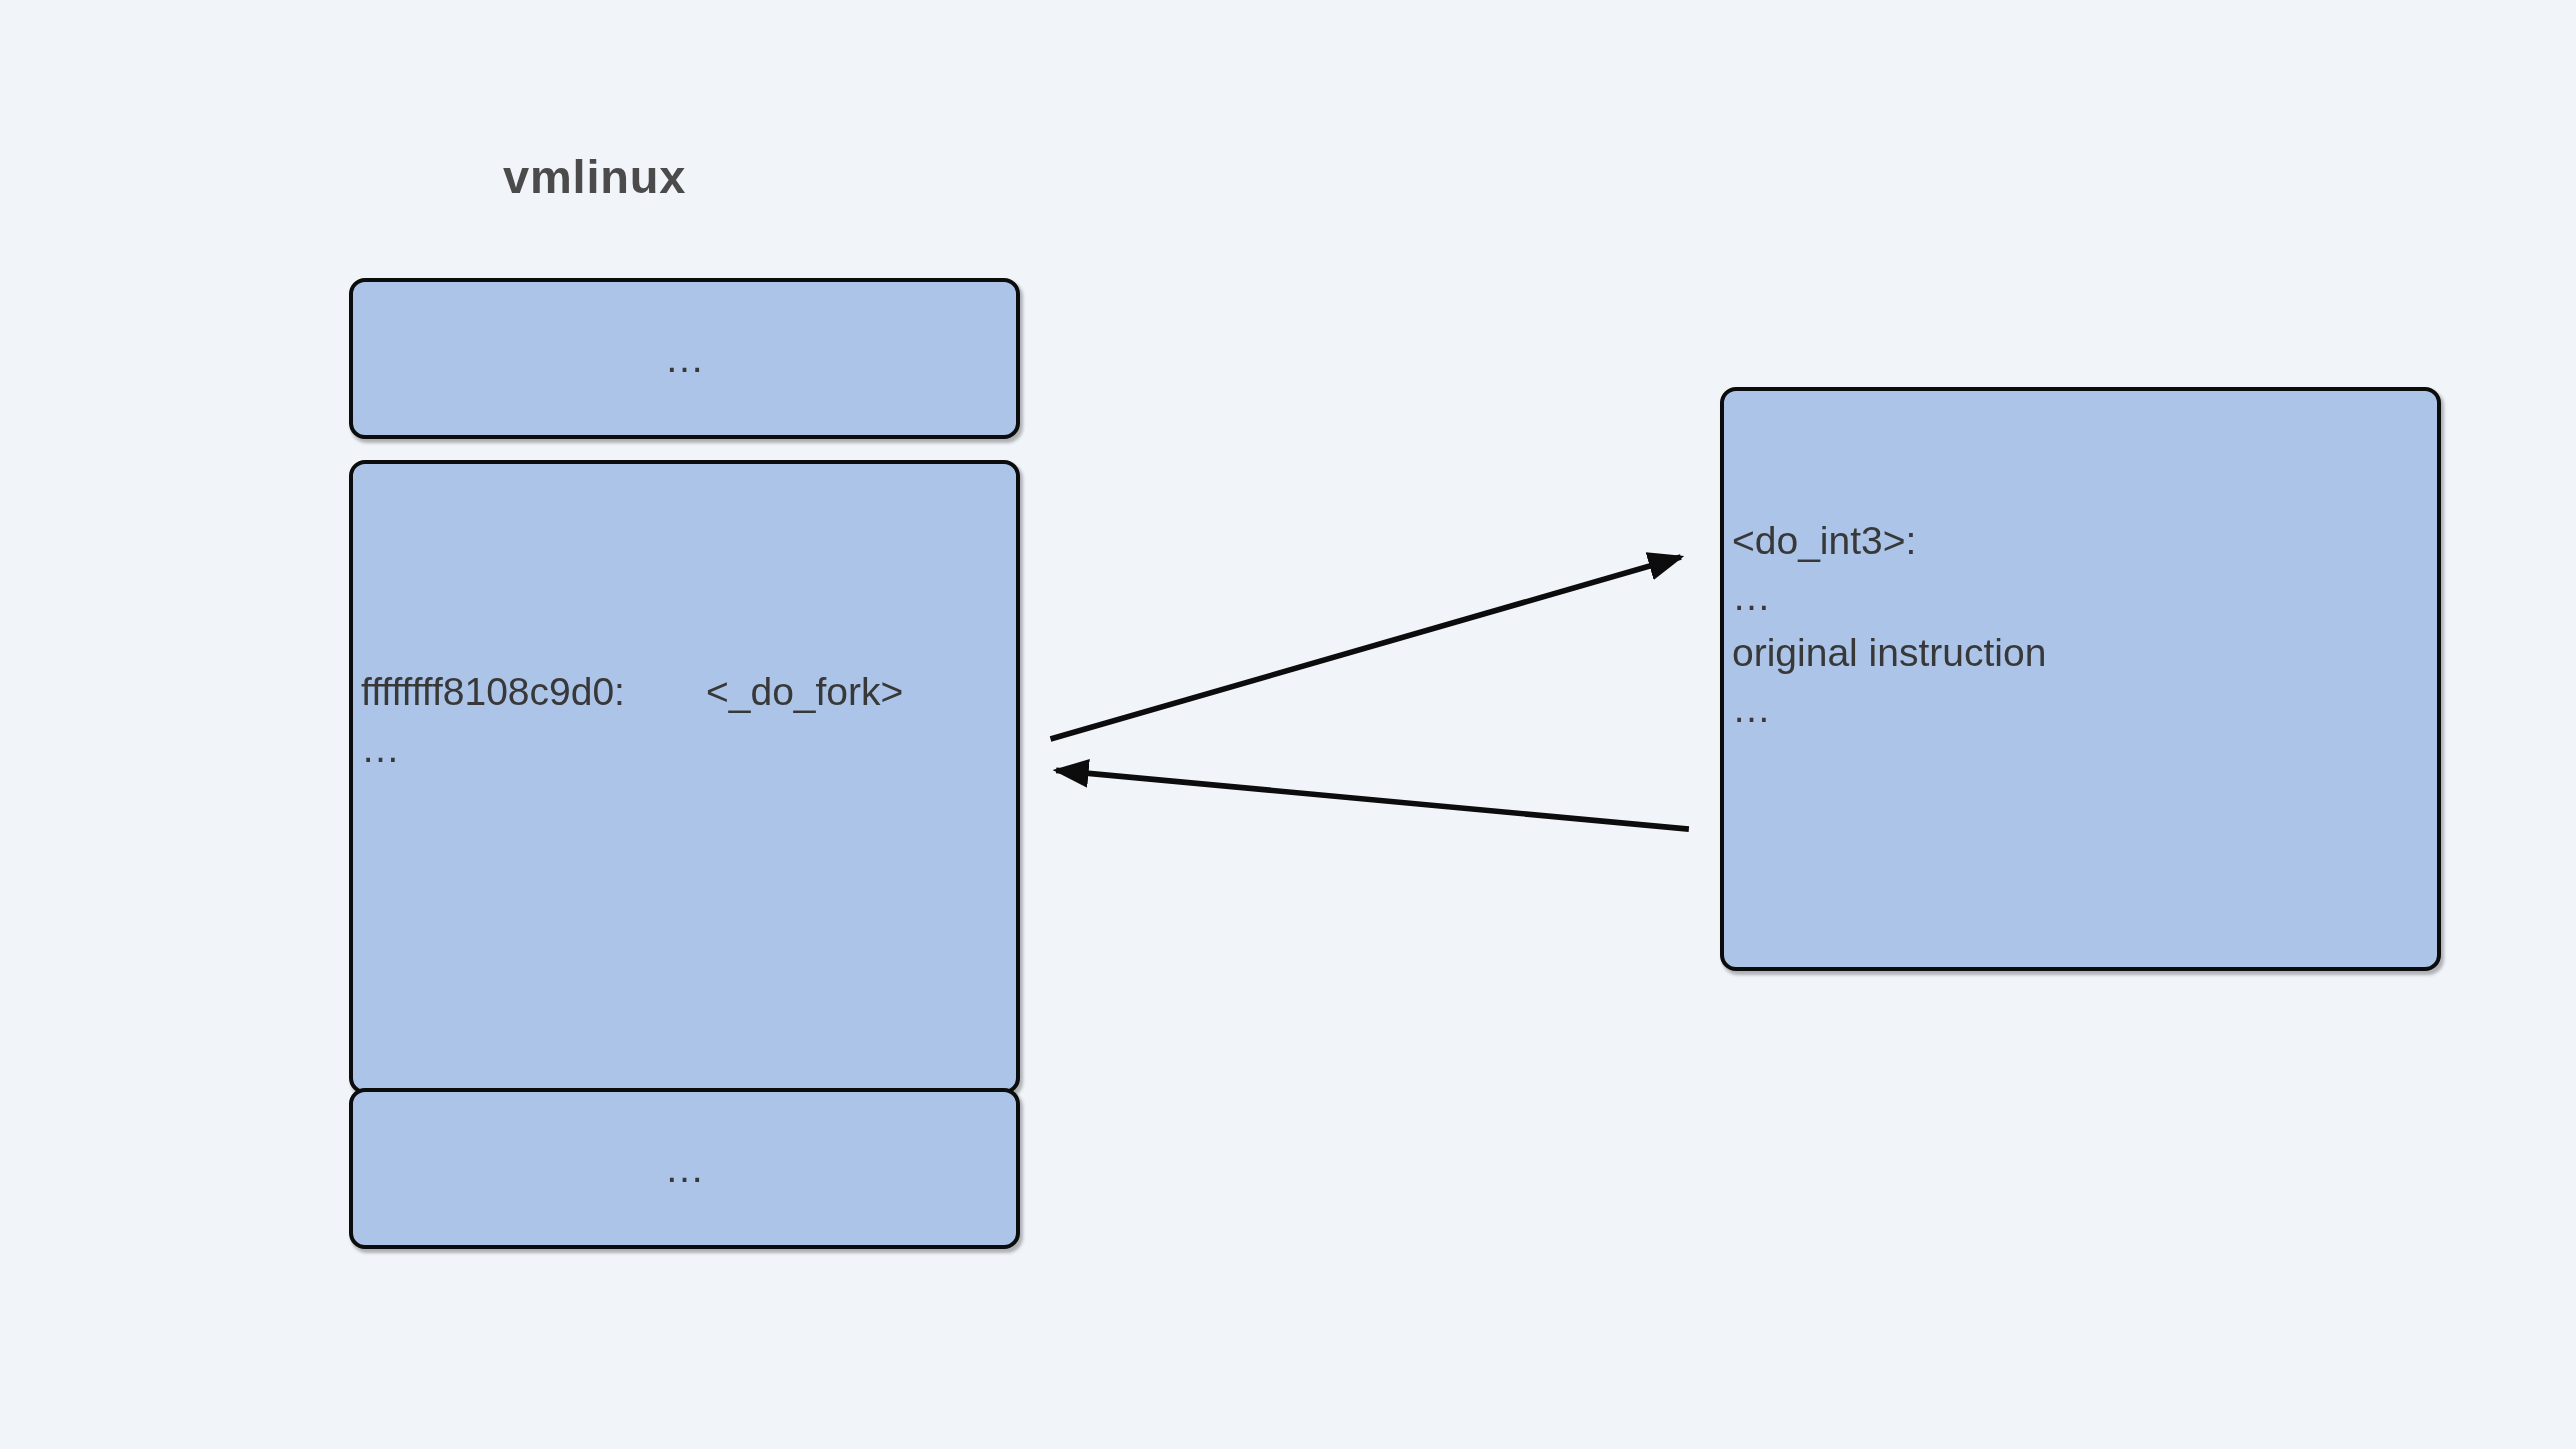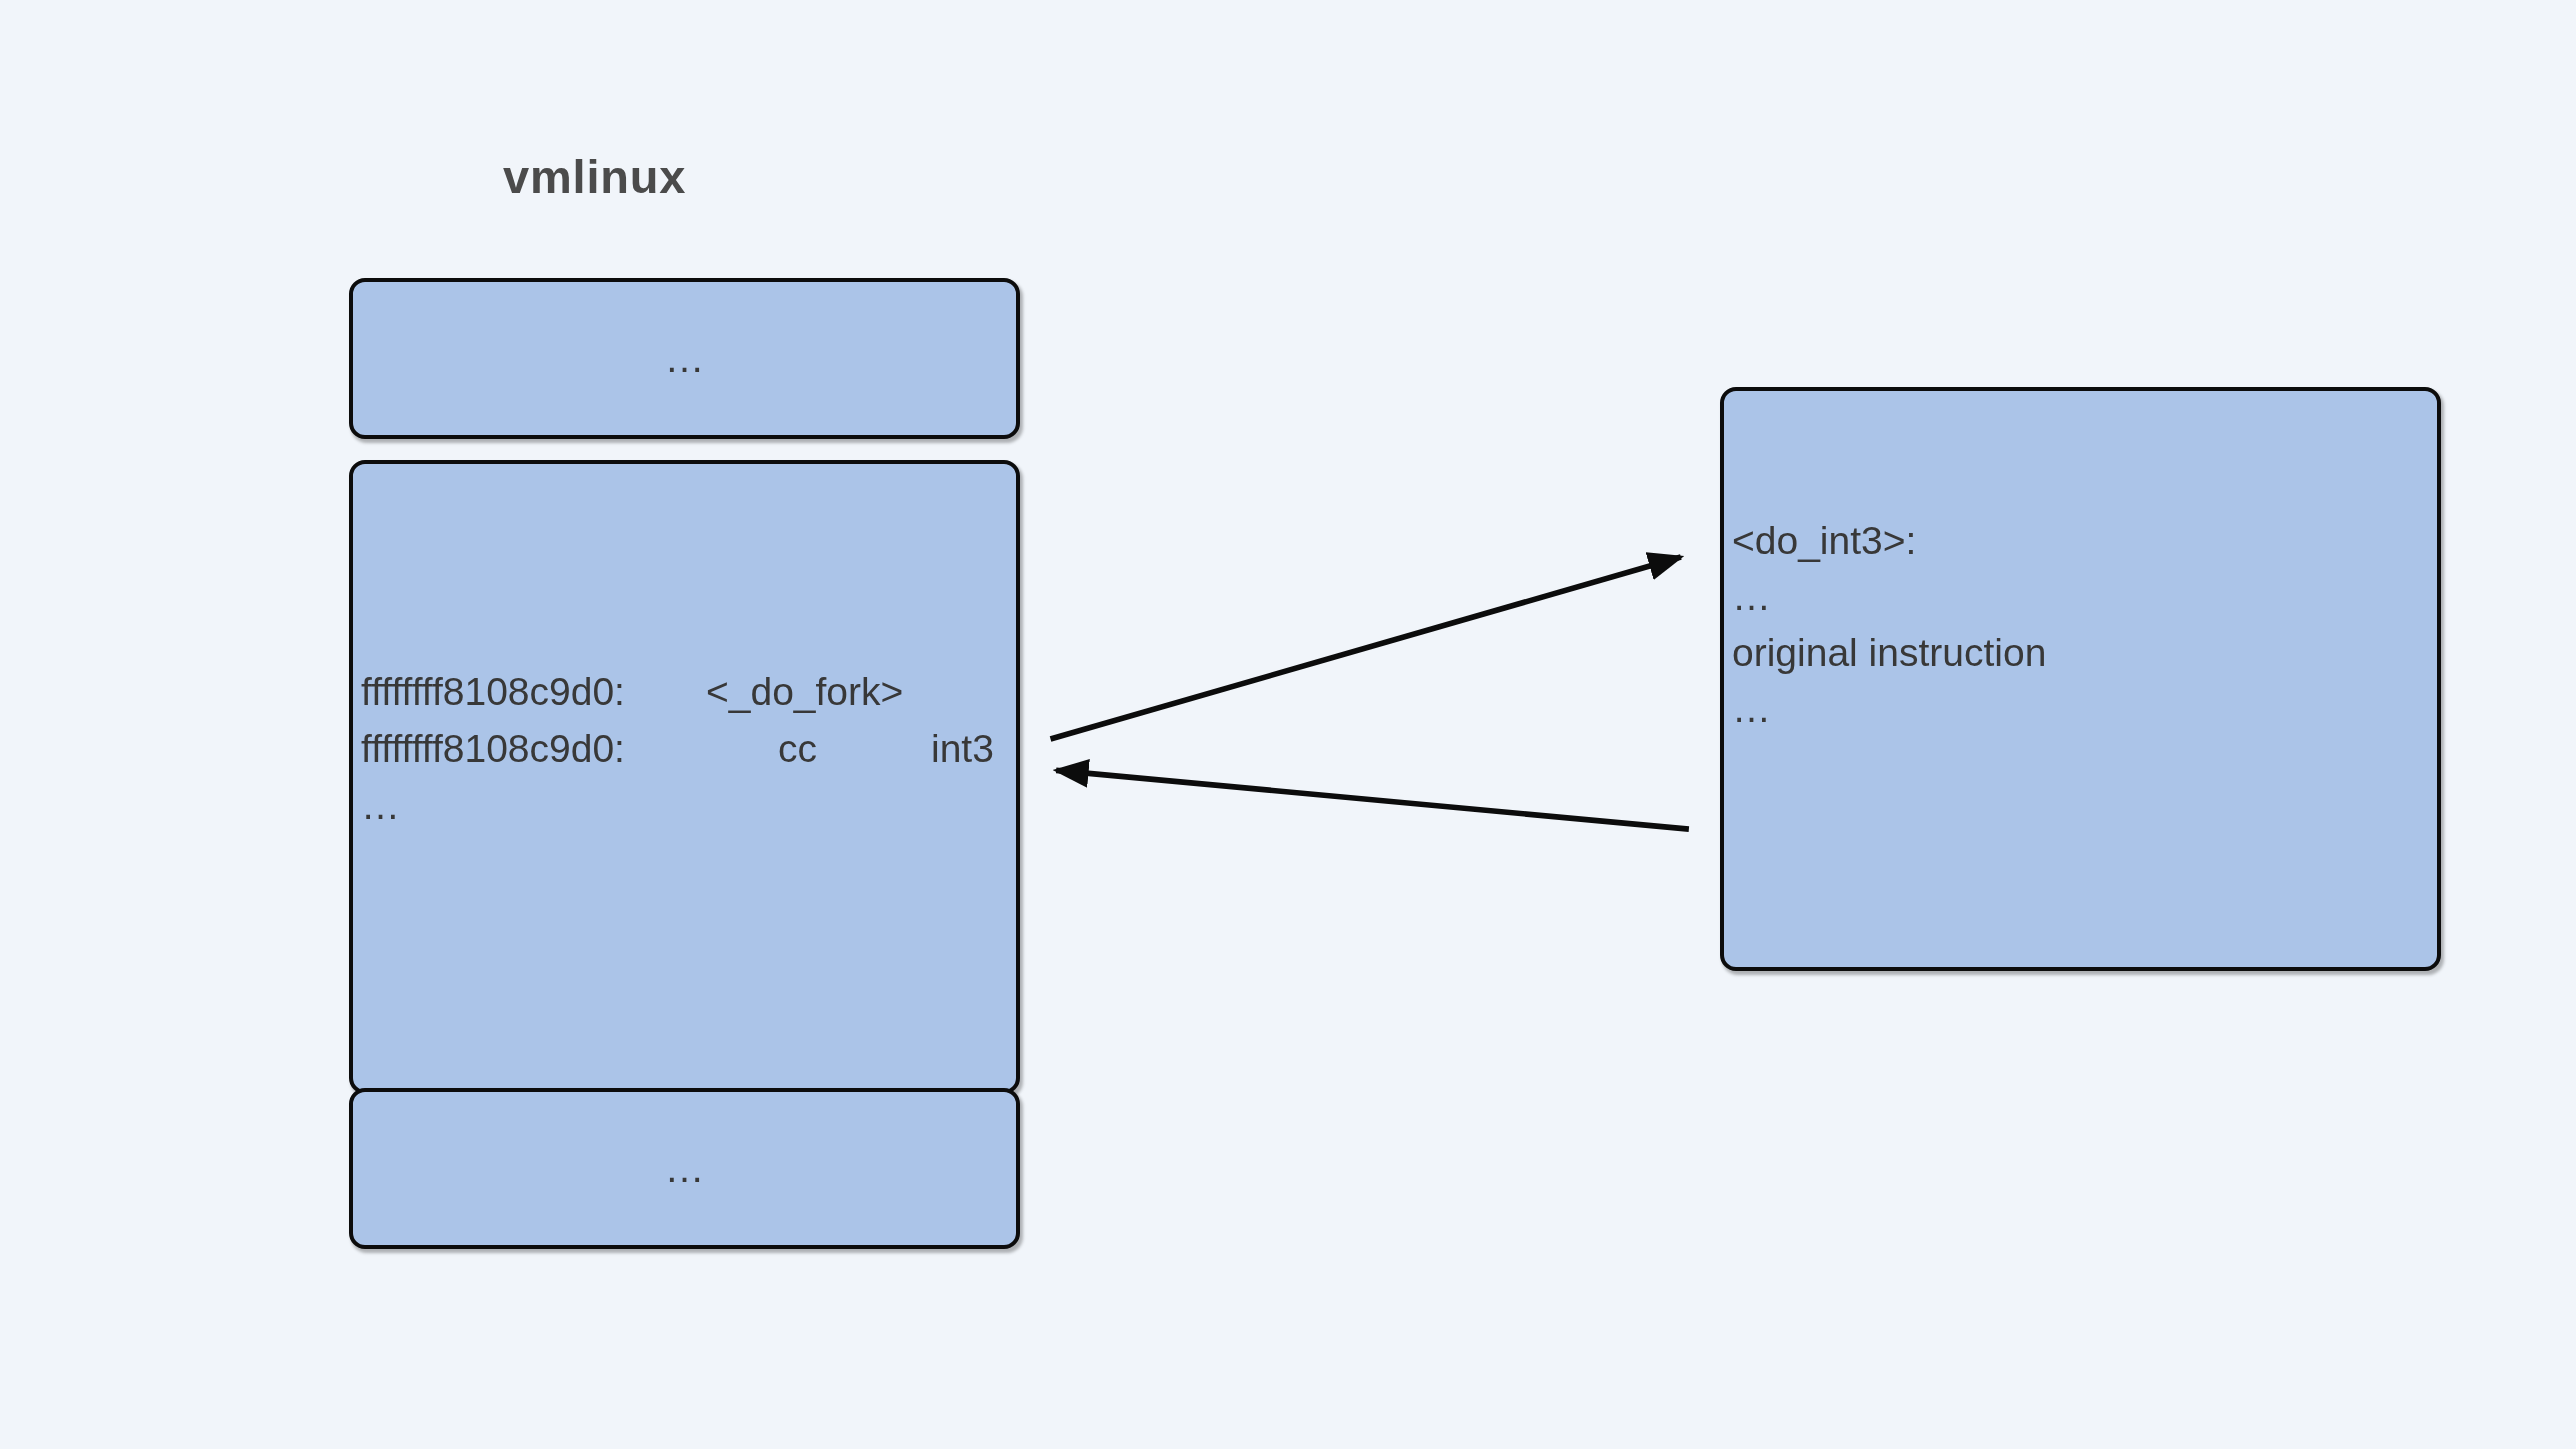--- a/index.html
+++ b/index.html
@@ -81,23 +81,20 @@
 
   <div class="box box-top">
     <div class="ellipsis-center">…</div>
   </div>
 
   <div class="box box-mid">
     <div class="code-text">
       <div>
         <span class="addr">ffffffff8108c9d0:</span><span class="sym">&lt;_do_fork&gt;</span>
       </div>
-      <div>
-        <span class="addr">ffffffff8108c9d0:</span><span class="bytes">cc</span><span class="mnemonic">int3</span>
-      </div>
       <div>…</div>
     </div>
   </div>
 
   <div class="box box-bottom">
     <div class="ellipsis-center">…</div>
   </div>
 
   <div class="box box-right">
     <div class="handler-text">

